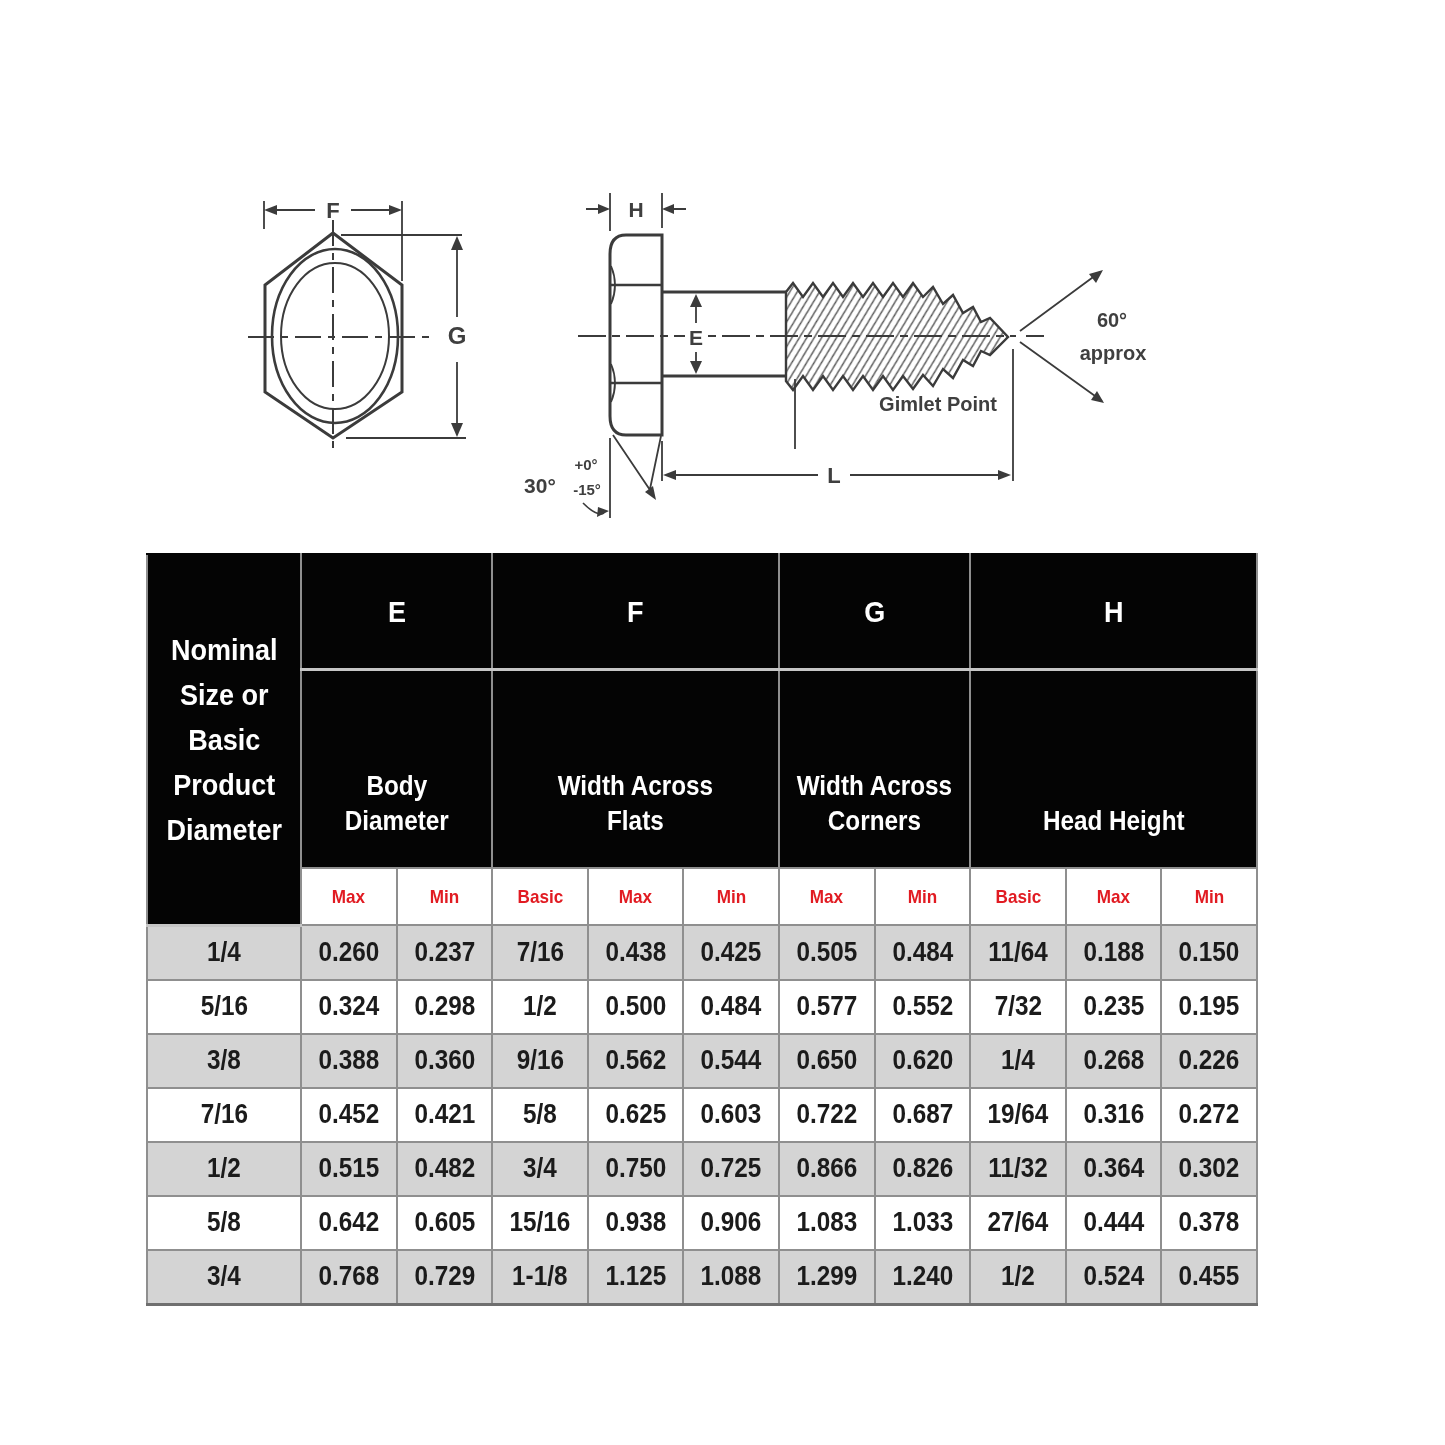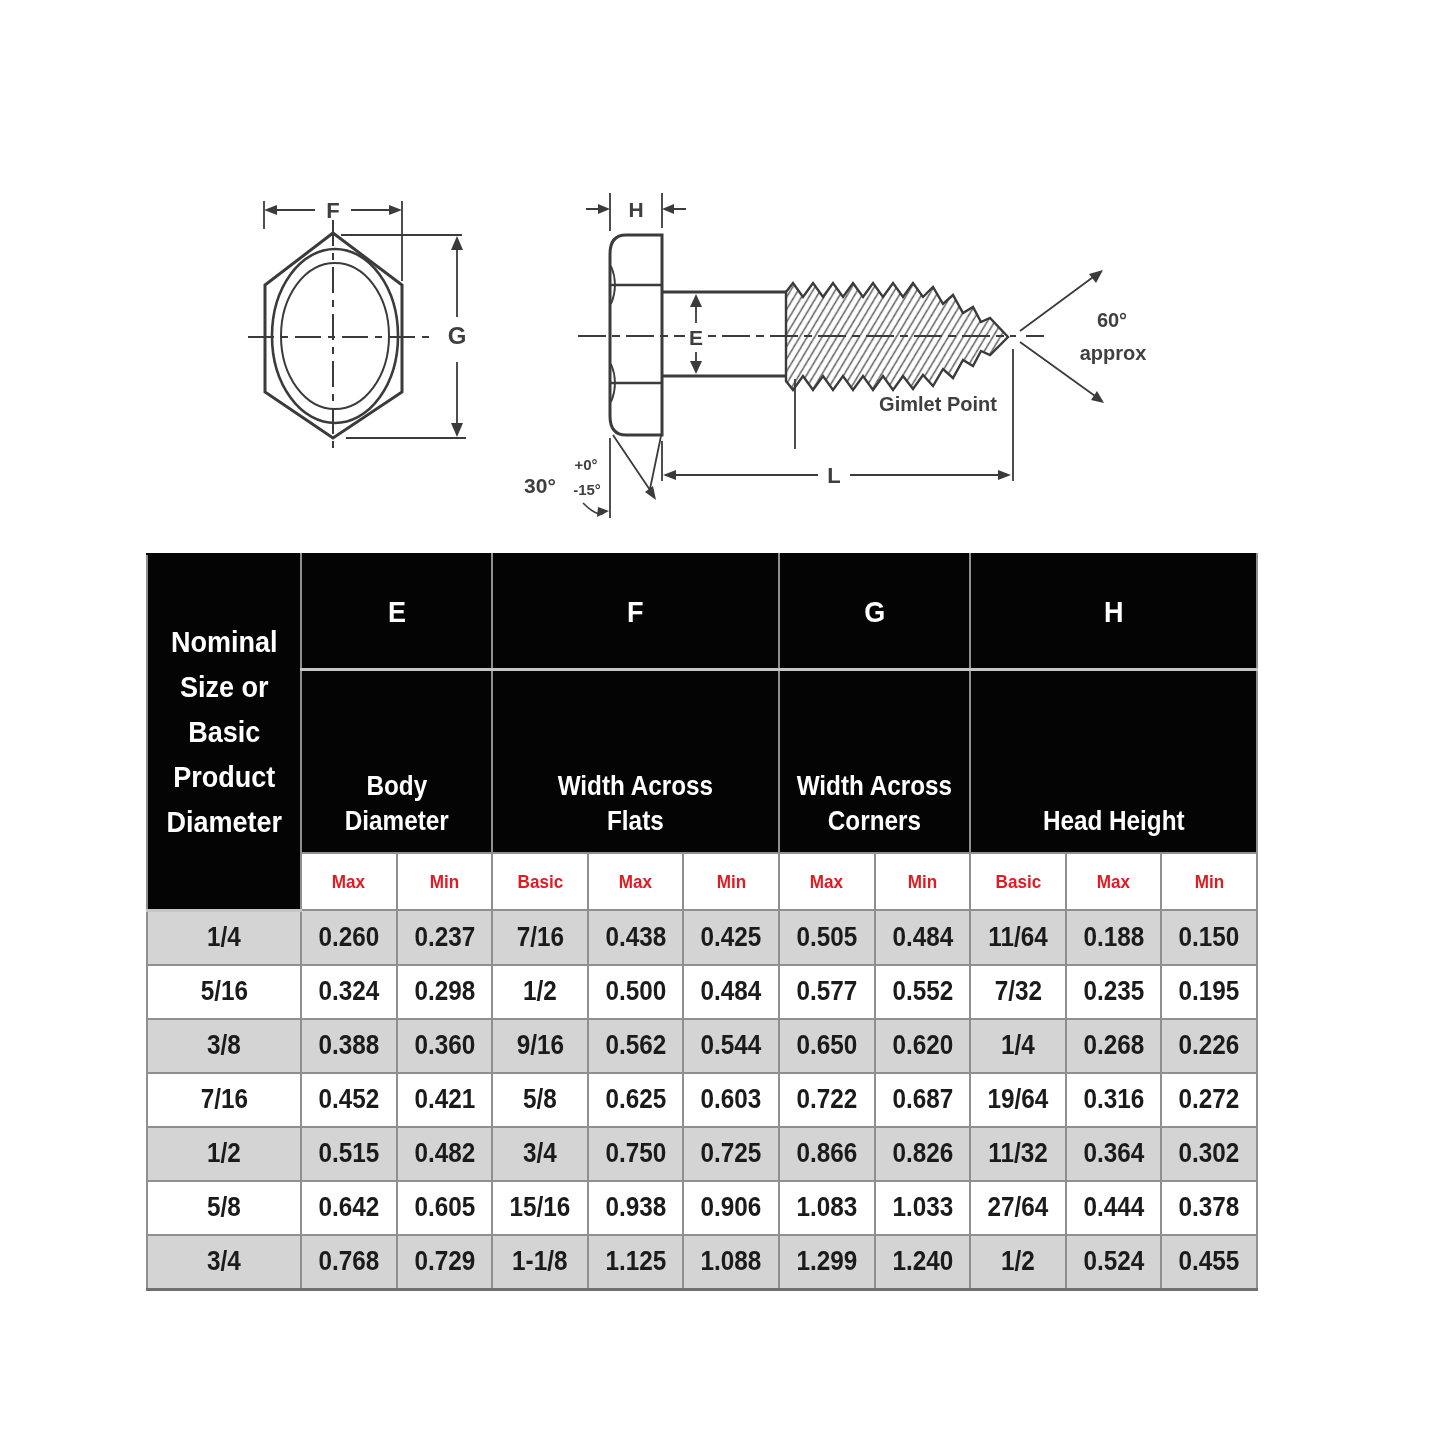--- a/index.html
+++ b/index.html
@@ -13,21 +13,21 @@
   table.spec{border-collapse:collapse;table-layout:fixed;width:1112px;}
   table.spec td{
     border:2px solid #8f8f8f;text-align:center;vertical-align:middle;
     padding:0;font-family:"Liberation Sans",sans-serif;overflow:hidden;
   }
   .cz{display:inline-block;transform:scaleX(0.9);transform-origin:center;}
   td.hdr{background:#040404;color:#ffffff;font-weight:bold;}
   tr.r-letters td{height:113px;font-size:30px;border-top-color:#040404;border-bottom:3px solid #c6c6c6;}
   td.corner{background:#040404;color:#ffffff;font-weight:bold;font-size:27px;border-left-color:#040404;vertical-align:middle;}
   td.corner .cz{white-space:pre-line;line-height:1.5;}
-  tr.r-names td{height:168px;font-size:27px;vertical-align:bottom;padding-bottom:13px;}
+  tr.r-names td{height:168px;font-size:27px;vertical-align:bottom;padding-bottom:28px;}
   tr.r-names td .cz{white-space:pre-line;line-height:1.3;}
   td.edge-r{border-right-color:#040404;}
   tr.r-sub td{height:55px;background:#ffffff;color:#e11b22;font-weight:bold;font-size:19px;}
   tbody.data td{height:52px;background:#ffffff;color:#1b1b1b;font-weight:bold;font-size:27px;}
   tbody.data tr:nth-child(odd) td{background:#d4d4d4;}
   tbody.data tr:last-child td{border-bottom:3px solid #6f6f6f;}
 </style>
 </head>
 <body>
 

